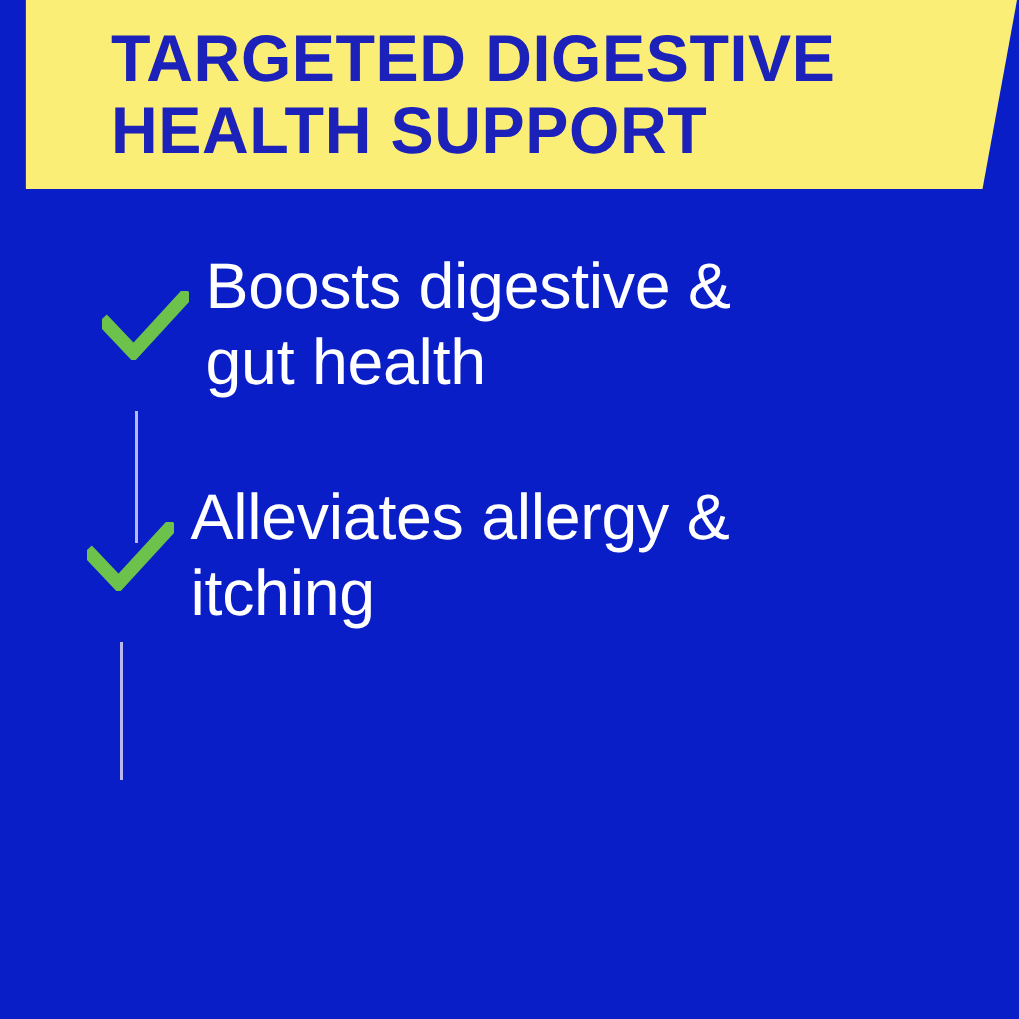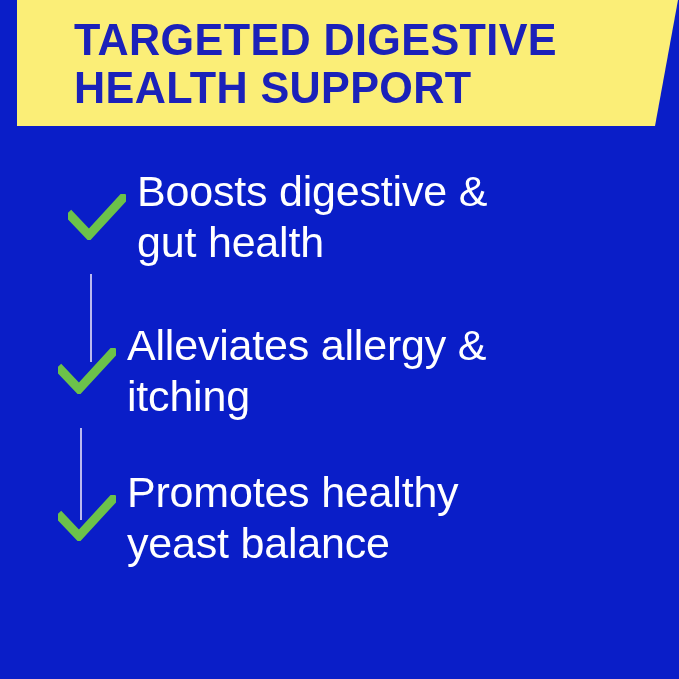--- a/index.html
+++ b/index.html
@@ -147,26 +147,15 @@
           <svg viewBox="0 0 58 46" xmlns="http://www.w3.org/2000/svg">
             <path d="M3 22 L21 41 L55 4" fill="none" stroke="#6cc24a" stroke-width="9" stroke-linecap="square" stroke-linejoin="miter"></path>
           </svg>
         </div>
         <div class="connector c-1"></div>
       </div>
       <div class="benefit-text">Alleviates allergy &amp;
 itching</div>
     </div>
 
-    <div class="benefit-row row-2">
-      <div class="check-cell">
-        <div class="check-icon">
-          <svg viewBox="0 0 58 46" xmlns="http://www.w3.org/2000/svg">
-            <path d="M3 22 L21 41 L55 4" fill="none" stroke="#6cc24a" stroke-width="9" stroke-linecap="square" stroke-linejoin="miter"></path>
-          </svg>
-        </div>
-      </div>
-      <div class="benefit-text">Promotes healthy
-yeast balance</div>
-    </div>
 
   </div>
 </div>
 
 </body></html>

